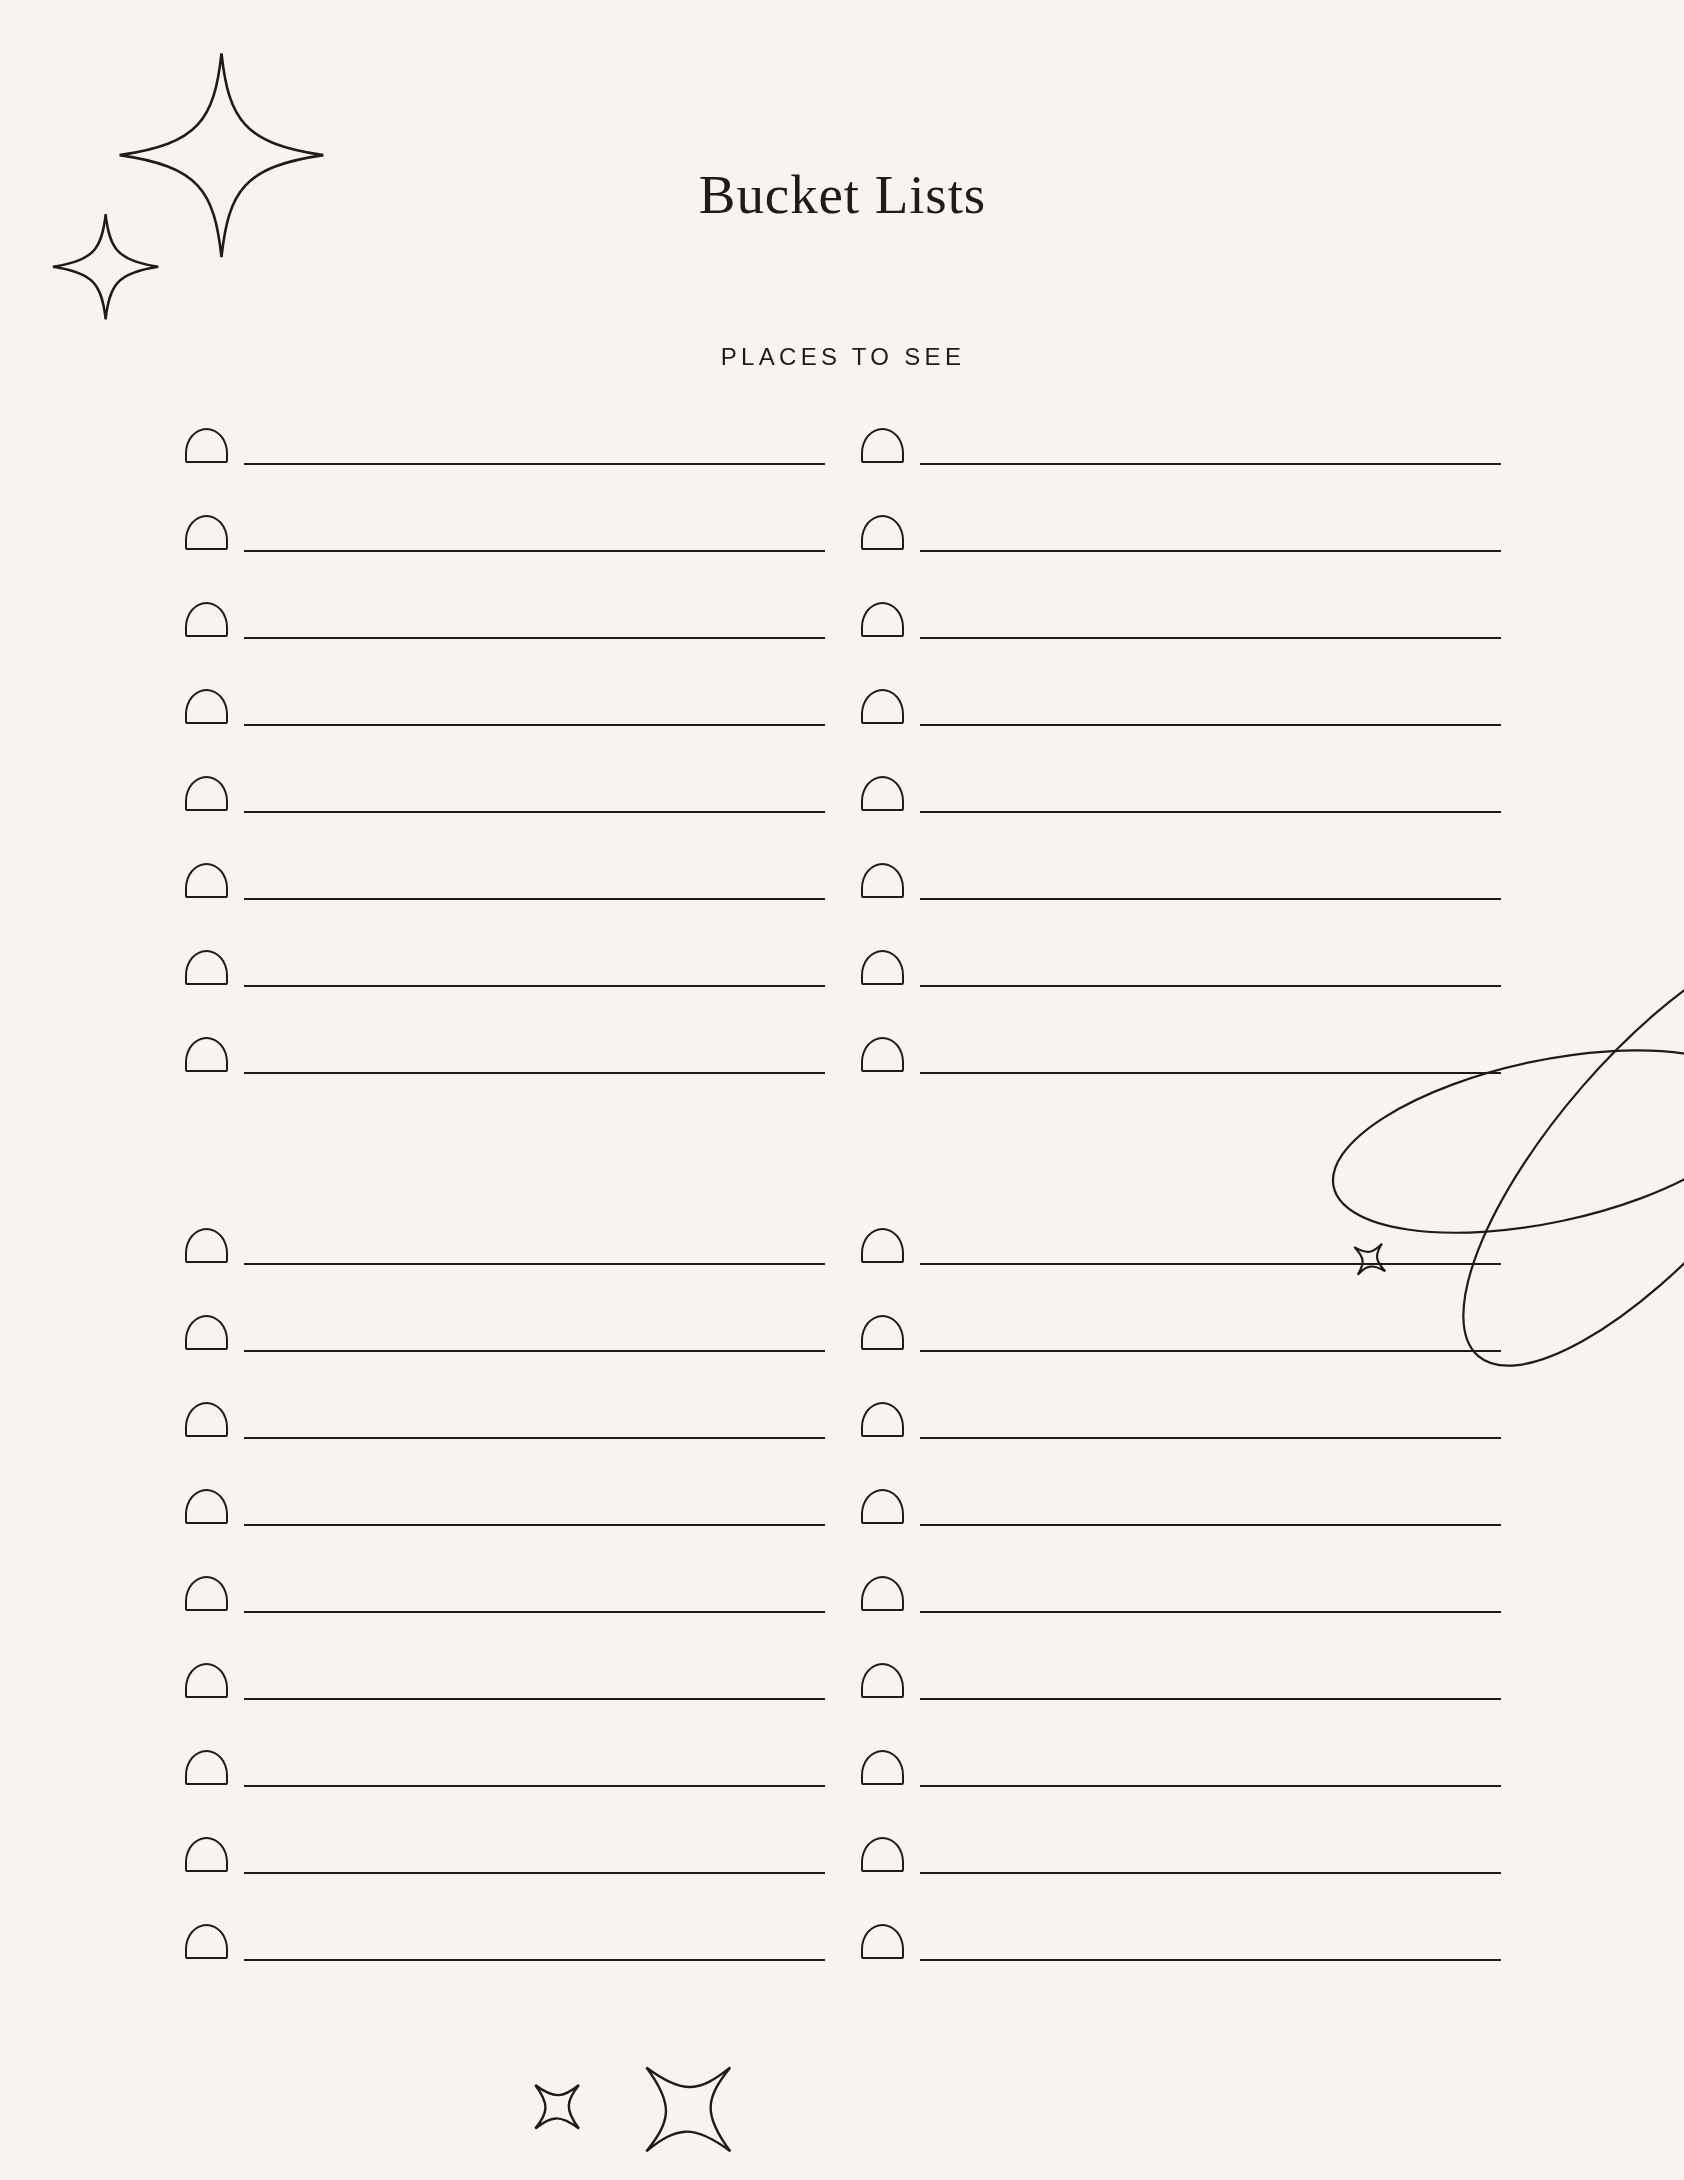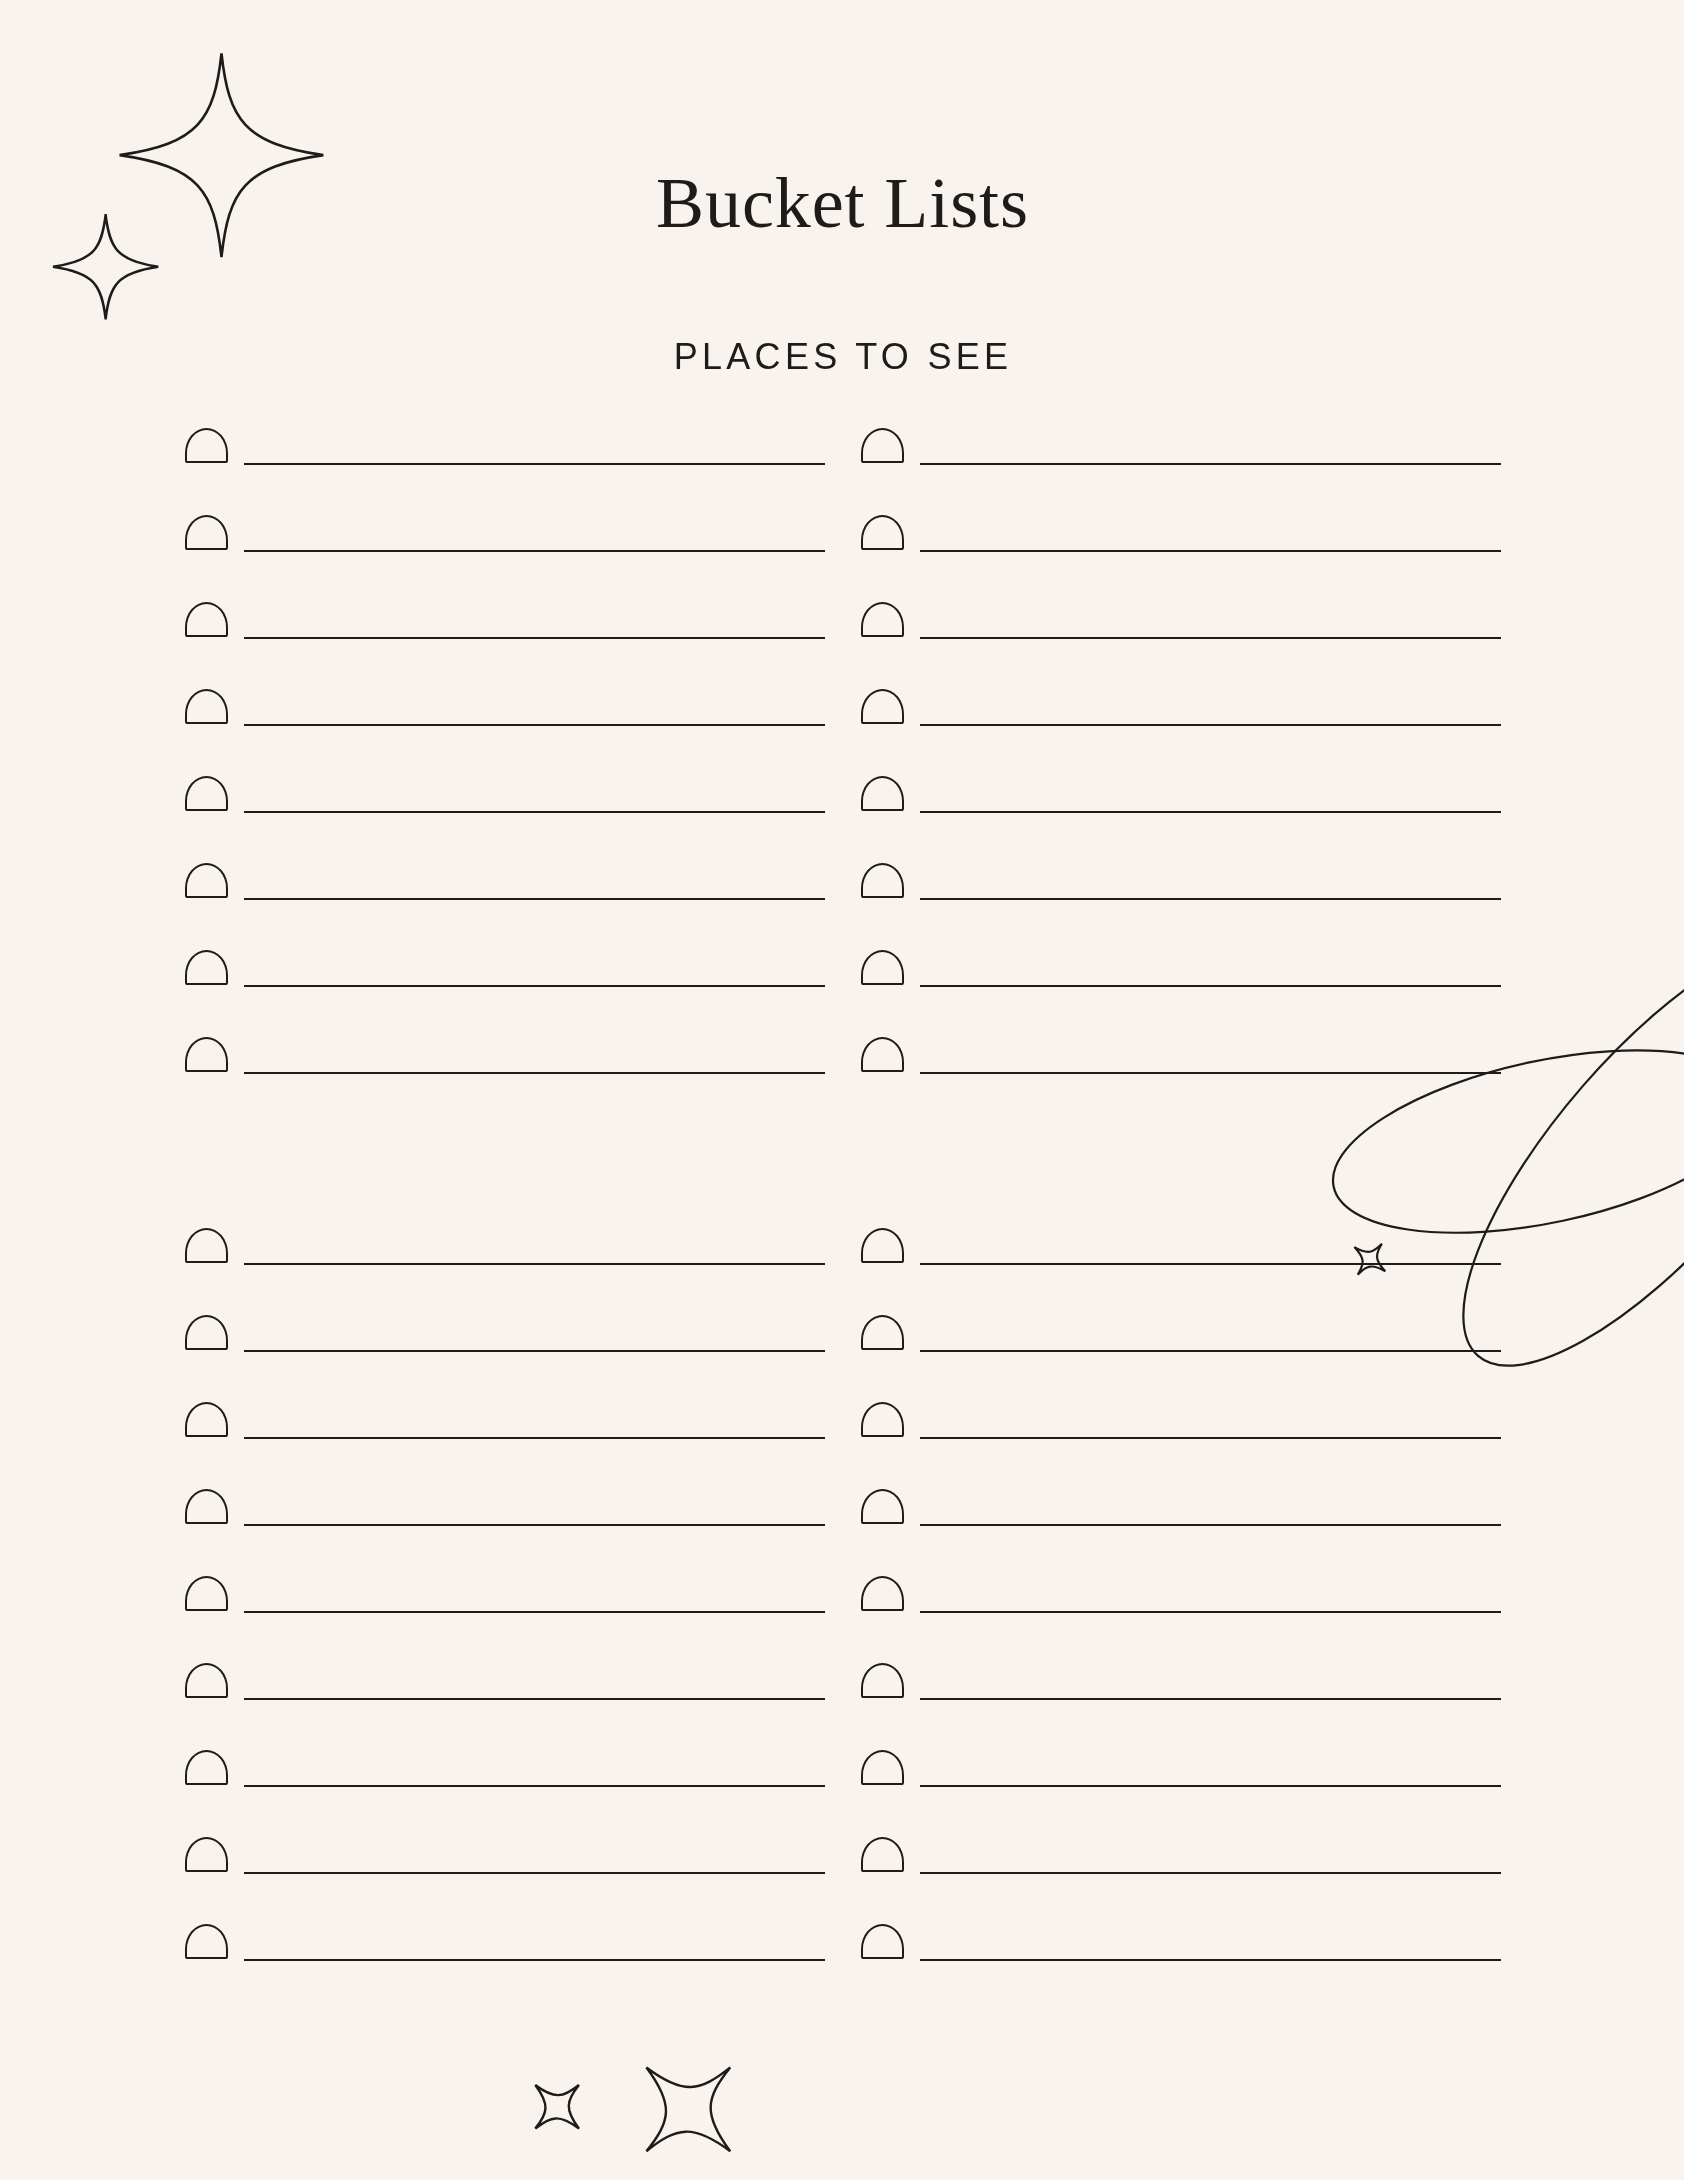--- a/index.html
+++ b/index.html
@@ -18,33 +18,33 @@
   }
   .deco-layer{
     position:absolute;inset:0;width:1685px;height:2181px;
     pointer-events:none;
   }
   .page-title{
     position:absolute;top:167px;left:0;right:0;
     margin:0;text-align:center;
     font-family:"Liberation Serif", serif;
     font-weight:400;
-    font-size:72px;line-height:1.0;
+    font-size:55px;line-height:1.0;
     letter-spacing:0.9px;
     color:var(--ink);
   }
   .list-section{
     position:absolute;left:185px;width:1316px;
   }
   .section-places{top:333px;}
   .section-experiences{top:1181px;}
   .section-heading{
     margin:0;text-align:center;
     font-weight:400;
-    font-size:36px;line-height:48px;
+    font-size:24px;line-height:48px;
     letter-spacing:4.3px;
     color:var(--ink);
   }
   .rows{
     display:flex;gap:36px;margin-top:47px;
   }
   .col{
     flex:1;display:flex;flex-direction:column;min-width:0;
   }
   .item{

